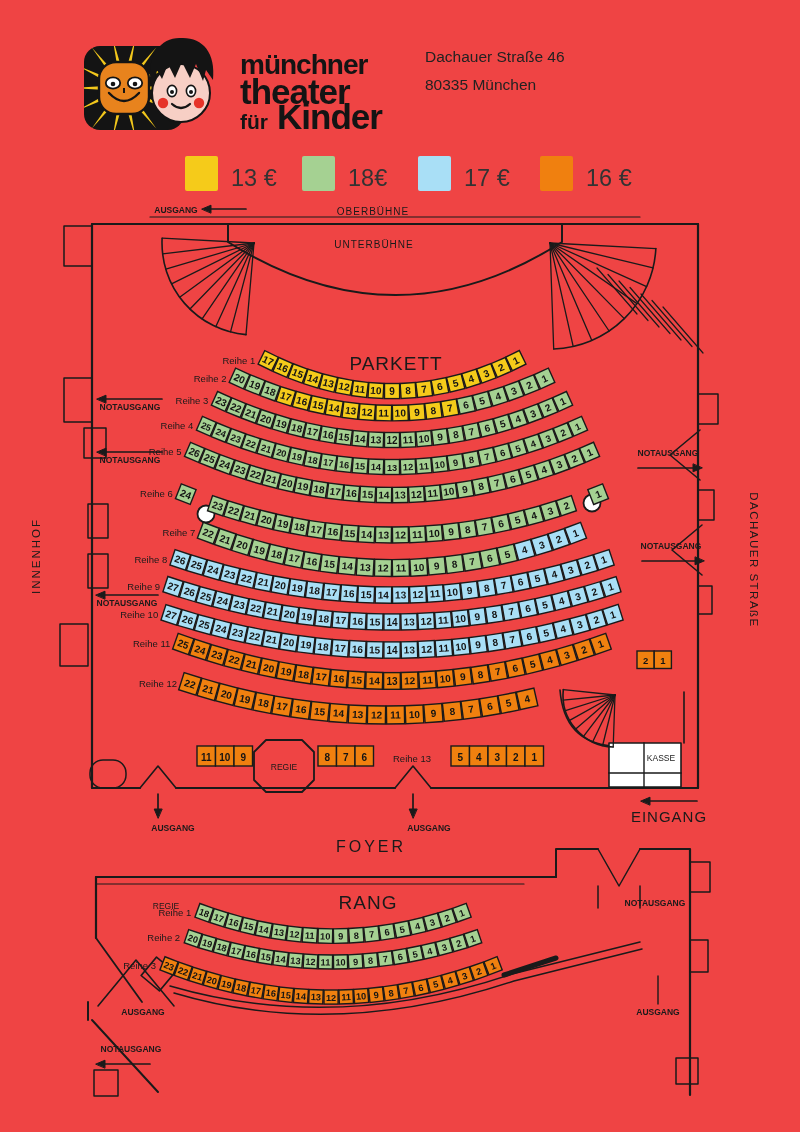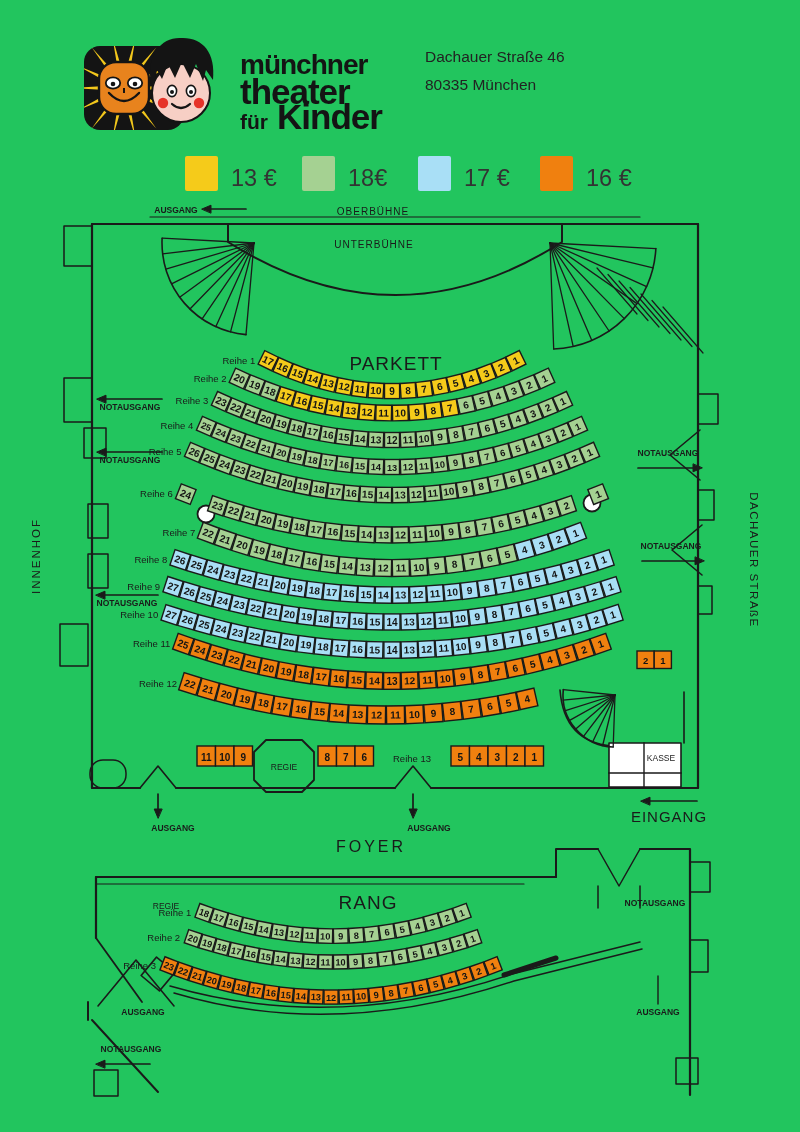--- a/index.html
+++ b/index.html
@@ -1,16 +1,16 @@
 <!DOCTYPE html>
 <html><head>
 <meta charset="utf-8">
 <style>
   html,body{margin:0;padding:0;background:#fff;}
-  #wrap{position:relative;width:800px;height:1132px;background:#22c55e;overflow:hidden;
+  #wrap{position:relative;width:800px;height:1132px;background:#ef4444;overflow:hidden;
         font-family:"Liberation Sans",sans-serif;}
   svg text{font-family:"Liberation Sans",sans-serif;}
 </style>
 </head>
 <body>
 
 <div id="wrap">
 <svg id="plan" width="800" height="1132" viewBox="0 0 800 1132">
 
   <defs>

